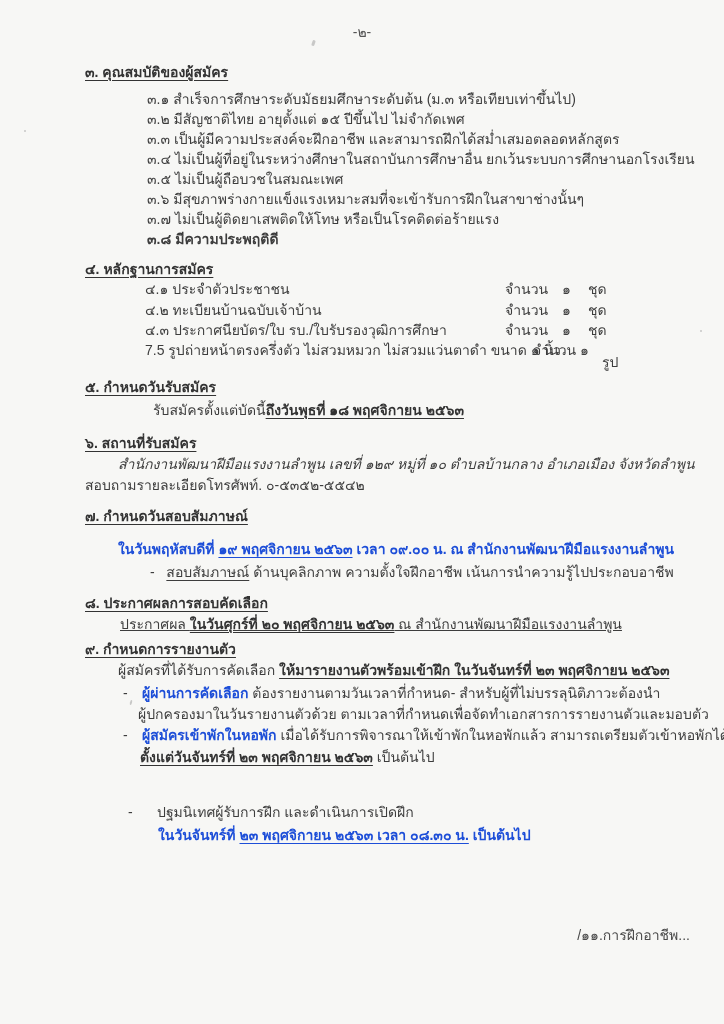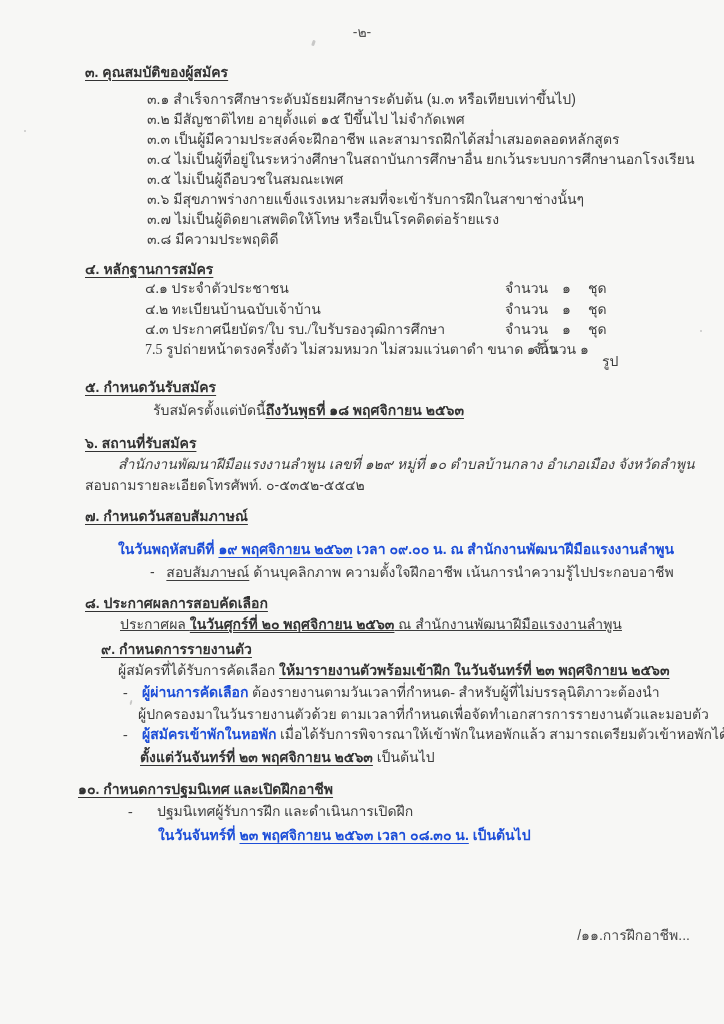--- a/index.html
+++ b/index.html
@@ -12,21 +12,21 @@
     color:#3d3d3d;
     font-size:14px;
     overflow:hidden;
   }
   .line{position:absolute;white-space:nowrap;line-height:20px;}
   .h{font-weight:bold;color:#333;text-decoration:underline;text-underline-offset:3px;}
   .bu{font-weight:bold;color:#333;text-decoration:underline;text-underline-offset:3px;}
   .b{font-weight:bold;color:#1d4ed8;}
   .u{text-decoration:underline;text-underline-offset:3px;}
   .pageno{position:absolute;top:22px;left:0;right:0;text-align:center;color:#555;}
-  .col{position:absolute;font-family:Liberation Serif, serif;}
+  .col{position:absolute;}
   .footer{position:absolute;top:924px;right:34px;color:#4a4a4a;}
   .speck{position:absolute;background:#9a9a9a;border-radius:50%;opacity:.5;}
 </style>
 </head>
 <body>
 
 <div class="page">
 
   <div class="pageno line" style="position:absolute;">-๒-</div>
 
@@ -36,21 +36,21 @@
   <div class="speck" style="left:130px;top:700px;width:2px;height:5px;transform:rotate(15deg);"></div>
 
   <div class="line h" style="left:85px;top:62px;">๓. คุณสมบัติของผู้สมัคร</div>
   <div class="line" style="left:147px;top:89px;">๓.๑ สำเร็จการศึกษาระดับมัธยมศึกษาระดับต้น (ม.๓ หรือเทียบเท่าขึ้นไป)</div>
   <div class="line" style="left:147px;top:109px;">๓.๒ มีสัญชาติไทย  อายุตั้งแต่ ๑๕ ปีขึ้นไป ไม่จำกัดเพศ</div>
   <div class="line" style="left:147px;top:129px;">๓.๓ เป็นผู้มีความประสงค์จะฝึกอาชีพ  และสามารถฝึกได้สม่ำเสมอตลอดหลักสูตร</div>
   <div class="line" style="left:147px;top:149px;">๓.๔ ไม่เป็นผู้ที่อยู่ในระหว่างศึกษาในสถาบันการศึกษาอื่น ยกเว้นระบบการศึกษานอกโรงเรียน</div>
   <div class="line" style="left:147px;top:169px;">๓.๕ ไม่เป็นผู้ถือบวชในสมณะเพศ</div>
   <div class="line" style="left:147px;top:189px;">๓.๖ มีสุขภาพร่างกายแข็งแรงเหมาะสมที่จะเข้ารับการฝึกในสาขาช่างนั้นๆ</div>
   <div class="line" style="left:147px;top:209px;">๓.๗ ไม่เป็นผู้ติดยาเสพติดให้โทษ หรือเป็นโรคติดต่อร้ายแรง</div>
-  <div class="line" style="left:147px;top:229px;">๓.๘ มีความประพฤติดี</div>
+  <div class="line" style="left:147px;top:229px;font-weight:bold;">๓.๘ มีความประพฤติดี</div>
 
   <div class="line h" style="left:85px;top:259px;">๔. หลักฐานการสมัคร</div>
   <div class="line" style="left:0;top:279px;width:724px;">
     <span class="col" style="left:145px;">๔.๑ ประจำตัวประชาชน</span>
     <span class="col" style="left:505px;">จำนวน</span>
     <span class="col" style="left:562px;">๑</span>
     <span class="col" style="left:588px;">ชุด</span>
   </div>
   <div class="line" style="left:0;top:300px;width:724px;">
     <span class="col" style="left:145px;">๔.๒ ทะเบียนบ้านฉบับเจ้าบ้าน</span>
@@ -86,38 +86,37 @@
   </div>
   <div class="line" style="left:150px;top:562px;">
     <span>-</span>&nbsp;&nbsp;&nbsp;<span class="u">สอบสัมภาษณ์</span><span> ด้านบุคลิกภาพ ความตั้งใจฝึกอาชีพ เน้นการนำความรู้ไปประกอบอาชีพ</span>
   </div>
 
   <div class="line h" style="left:85px;top:593px;">๘. ประกาศผลการสอบคัดเลือก</div>
   <div class="line" style="left:120px;top:614px;text-decoration:underline;">
     <span>ประกาศผล </span><span class="bu">ในวันศุกร์ที่ ๒๐ พฤศจิกายน ๒๕๖๓</span><span> ณ สำนักงานพัฒนาฝีมือแรงงานลำพูน</span>
   </div>
 
-  <div class="line h" style="left:101px;top:639px;text-align:right;">๙. กำหนดการรายงานตัว</div>
+  <div class="line h" style="left:85px;top:639px;text-align:right;">๙. กำหนดการรายงานตัว</div>
   <div class="line" style="left:118px;top:660px;">
     <span>ผู้สมัครที่ได้รับการคัดเลือก </span><span class="bu">ให้มารายงานตัวพร้อมเข้าฝึก ในวันจันทร์ที่ ๒๓ พฤศจิกายน ๒๕๖๓</span>
   </div>
   <div class="line" style="left:0;top:683px;width:724px;">
     <span class="col" style="left:123px;">-</span>
     <span class="col" style="left:142px;"><span class="b">ผู้ผ่านการคัดเลือก</span><span> ต้องรายงานตามวันเวลาที่กำหนด- สำหรับผู้ที่ไม่บรรลุนิติภาวะต้องนำ</span></span>
   </div>
   <div class="line" style="left:138px;top:704px;">ผู้ปกครองมาในวันรายงานตัวด้วย ตามเวลาที่กำหนดเพื่อจัดทำเอกสารการรายงานตัวและมอบตัว</div>
   <div class="line" style="left:0;top:725px;width:724px;">
     <span class="col" style="left:123px;">-</span>
     <span class="col" style="left:142px;"><span class="b">ผู้สมัครเข้าพักในหอพัก</span><span>  เมื่อได้รับการพิจารณาให้เข้าพักในหอพักแล้ว สามารถเตรียมตัวเข้าหอพักได้</span></span>
   </div>
   <div class="line" style="left:140px;top:747px;">
     <span class="bu">ตั้งแต่วันจันทร์ที่  ๒๓ พฤศจิกายน ๒๕๖๓</span><span> เป็นต้นไป</span>
   </div>
 
-  <div class="line h" style="left:78px;top:779px;">๑๐. กำหนดการปฐมนิเทศ และเปิดฝึกอาชีพ</div>
   <div class="line" style="left:0;top:802px;width:724px;">
     <span class="col" style="left:128px;">-</span>
     <span class="col" style="left:157px;">ปฐมนิเทศผู้รับการฝึก และดำเนินการเปิดฝึก</span>
   </div>
   <div class="line b" style="left:158px;top:825px;">
     <span>ในวันจันทร์ที่ </span><span class="u">๒๓ พฤศจิกายน ๒๕๖๓ เวลา ๐๘.๓๐ น.</span><span>  เป็นต้นไป</span>
   </div>
 
   <div class="footer">/๑๑.การฝึกอาชีพ...</div>
 

